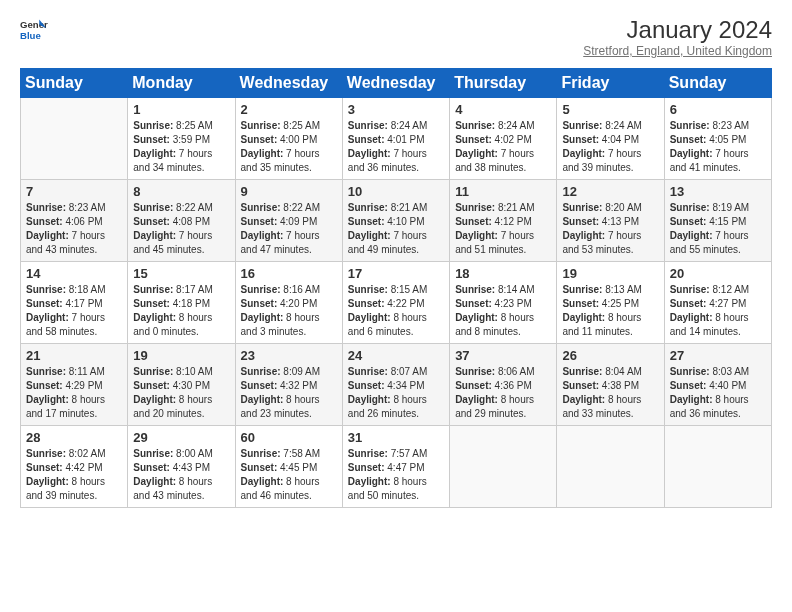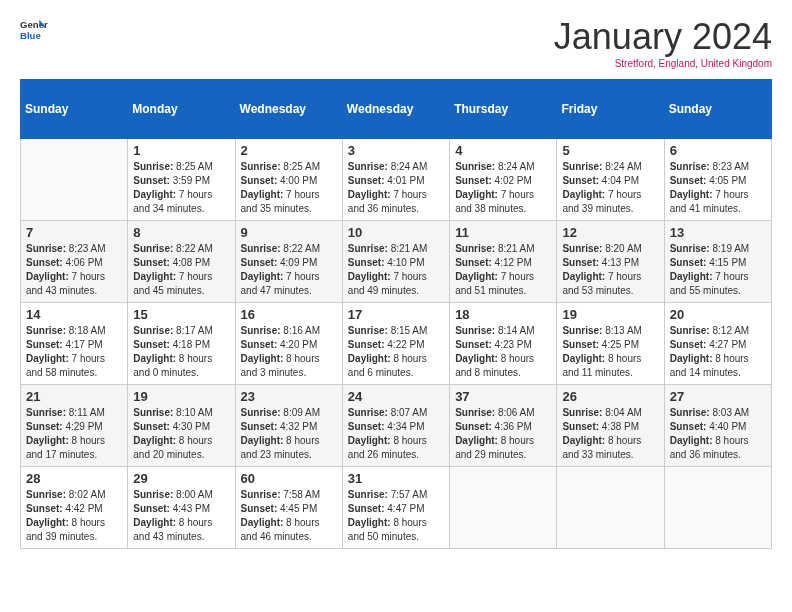--- a/index.html
+++ b/index.html
@@ -27,39 +27,40 @@
       gap: 4px;
     }
     .logo-icon {
       width: 28px;
       height: 28px;
     }
     .title-section {
       text-align: right;
     }
     .month-title {
-      font-size: 36px;
+      font-size: 24px;
       font-weight: normal;
       color: #333;
     }
     .location {
-      font-size: 10px;
-      color: #be185d;
+      font-size: 12px;
+      color: #737373;
+      text-decoration: underline;
     }
     .calendar {
       width: 100%;
       border-collapse: collapse;
       font-size: 10px;
     }
     .calendar thead tr th {
       background: #1565c0;
       color: #fff;
-      padding: 22px 4px;
+      padding: 5px 4px;
       text-align: left;
-      font-size: 12px;
+      font-size: 16px;
       font-weight: bold;
       border: 1px solid #1565c0;
     }
     .calendar tbody tr td {
       border: 1px solid #ccc;
       vertical-align: top;
       padding: 4px 5px;
       width: calc(100% / 7);
       min-height: 70px;
       height: 80px;

